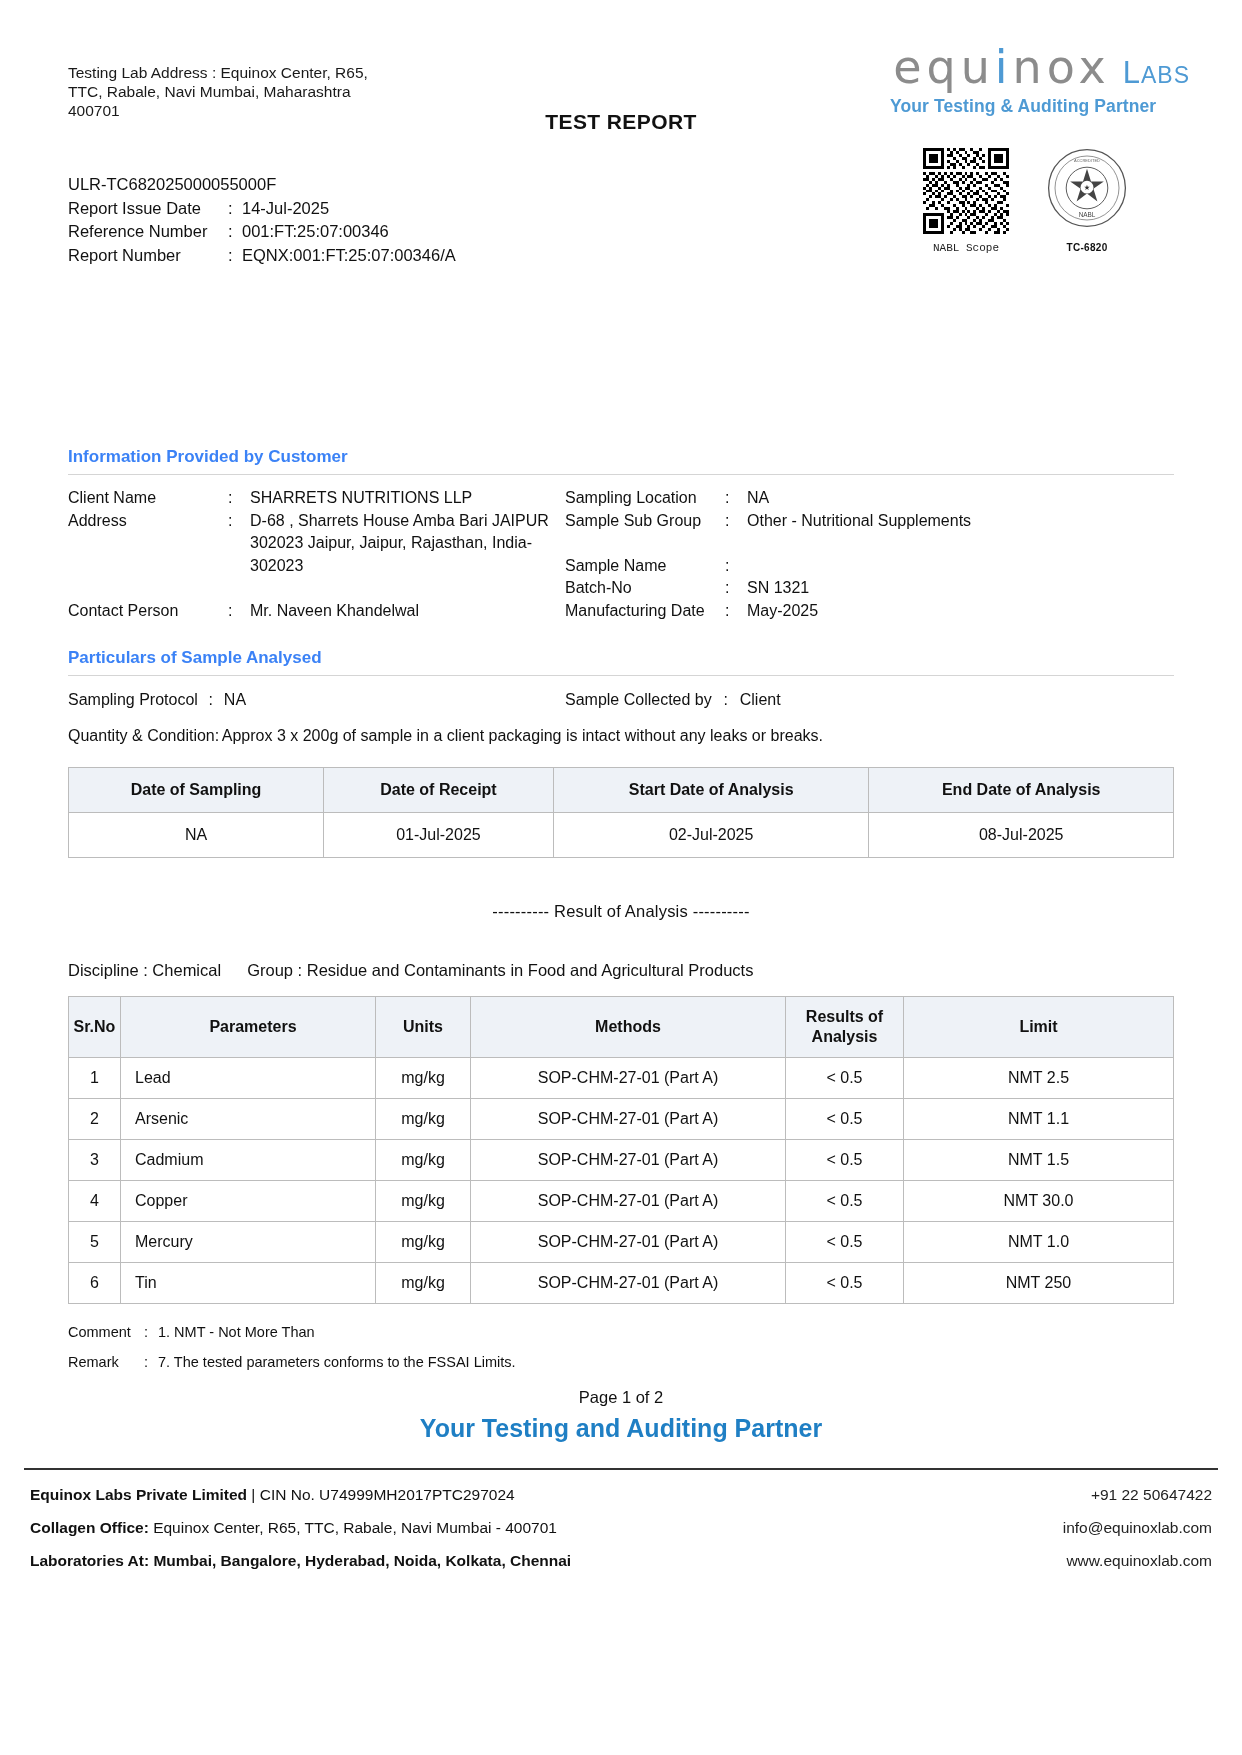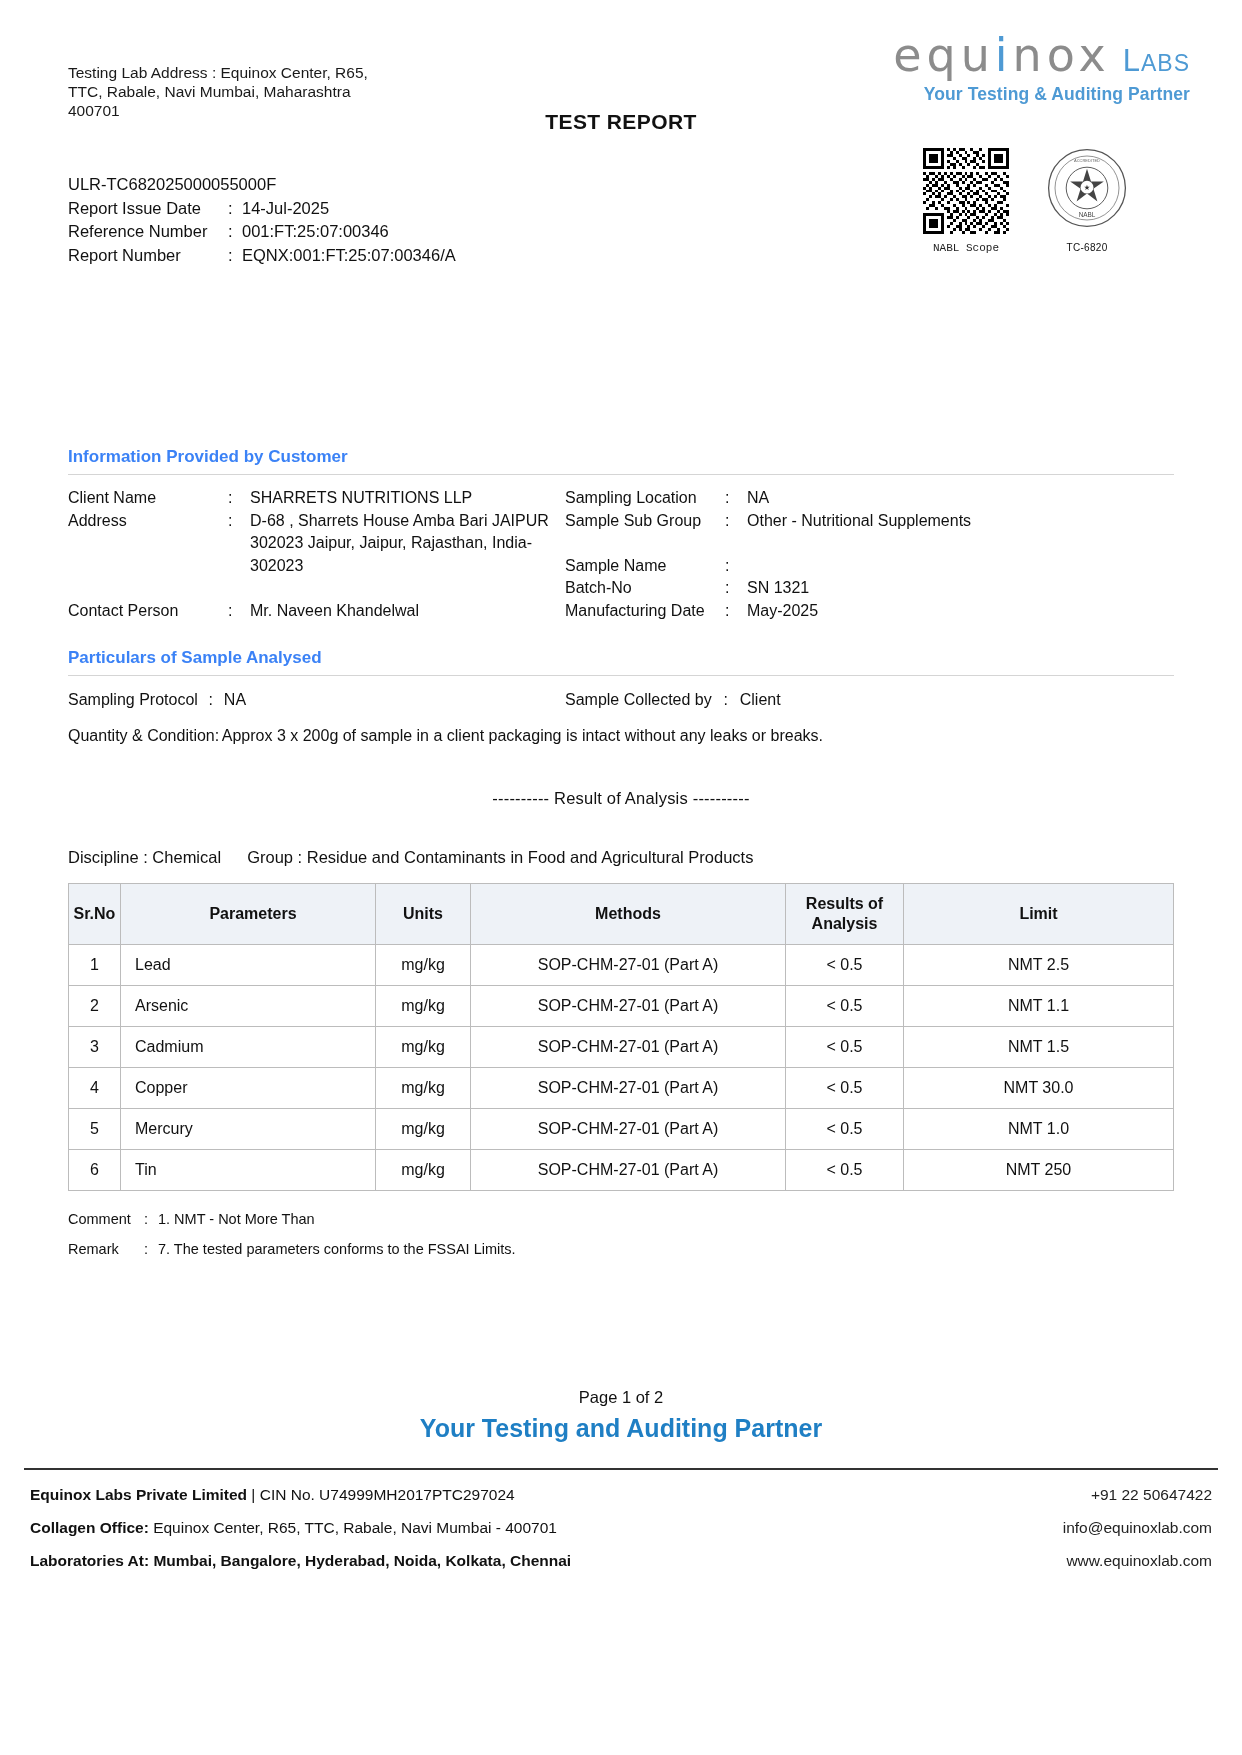--- a/index.html
+++ b/index.html
@@ -17,21 +17,21 @@
   
   .hdr { position:relative; height:175px; }
   .lab-addr {
     position:absolute; left:68px; top:63px;
     width:330px; font-size:15.5px; line-height:19px; color:#1a1a1a;
   }
   .test-report-title {
     position:absolute; left:0; right:0; top:110px;
     text-align:center; font-size:21px; font-weight:bold; letter-spacing:.4px;
   }
-  .logo-wrap { position:absolute; right:52px; top:32px; width:300px; text-align:right; }
+  .logo-wrap { position:absolute; right:52px; top:44px; width:300px; }
   .logo-row { display:flex; align-items:baseline; justify-content:flex-end; gap:12px; }
   .logo-equinox { font-size:46px; letter-spacing:5px; color:#8c8c8c; font-weight:400;
                   font-family:"DejaVu Sans", sans-serif; line-height:1; }
   .logo-equinox .dot-i { color:#4e9ad4; }
   .logo-labs { font-size:31px; color:#4e9ad4; letter-spacing:1px; font-weight:500; line-height:1; }
   .logo-labs .sm { font-size:23px; }
   .logo-tag { font-size:17.5px; color:#4e9ad4; font-weight:bold; margin-top:6px; letter-spacing:.1px; }
 
   
   .ulr-block { position:absolute; left:68px; top:173px; font-size:16.5px; line-height:23.5px; }
@@ -39,21 +39,21 @@
   .ulr-lbl { display:inline-block; width:160px; }
   .ulr-sep { display:inline-block; width:14px; }
 
   
   .marks { position:absolute; right:115px; top:148px; display:flex; gap:38px; align-items:flex-start; }
   .qr-box { text-align:center; }
   .qr { width:86px; height:86px; display:block; }
   .qr-cap { font-size:11px; color:#222; margin-top:8px;font-family:Liberation Mono, monospace; }
   .nabl-box { text-align:center; }
   .nabl-seal { width:80px; height:80px; }
-  .nabl-cap { font-size:10px; font-weight:normal; margin-top:10px; letter-spacing:.3px; }
+  .nabl-cap { font-size:10px; font-weight:bold; margin-top:10px; letter-spacing:.3px; }
 
   
   .sect { margin:0 68px; }
   .sect-title {
     font-size:17px; color:#3b82f6; font-weight:bold;
     border-bottom:1px solid #d5d5d5; padding-bottom:7px;
   }
 
   
   .info-grid { display:flex; font-size:16px; line-height:22.5px; margin-top:12px; }
@@ -470,20 +470,38 @@
         <span class="v">Client</span>
       </div>
     </div>
 
     <div class="qty-row">
       <span class="k">Quantity &amp; Condition</span>
       <span class="c">:</span>
       <span class="v">Approx 3 x 200g of sample in a client packaging is intact without any leaks or breaks.</span>
     </div>
 
+    <table class="date-table">
+      <thead>
+        <tr>
+          <th>Date of Sampling</th>
+          <th>Date of Receipt</th>
+          <th>Start Date of Analysis</th>
+          <th>End Date of Analysis</th>
+        </tr>
+      </thead>
+      <tbody>
+        <tr>
+          <td>NA</td>
+          <td>01-Jul-2025</td>
+          <td>02-Jul-2025</td>
+          <td>08-Jul-2025</td>
+        </tr>
+      </tbody>
+    </table>
 
     <div class="roa">----------  Result of Analysis  ----------</div>
 
     <div class="disc">
       <span>Discipline : Chemical</span><span class="gap"></span><span>Group : Residue and Contaminants in Food and Agricultural Products</span>
     </div>
 
     <table class="res-table">
       <thead>
         <tr>

